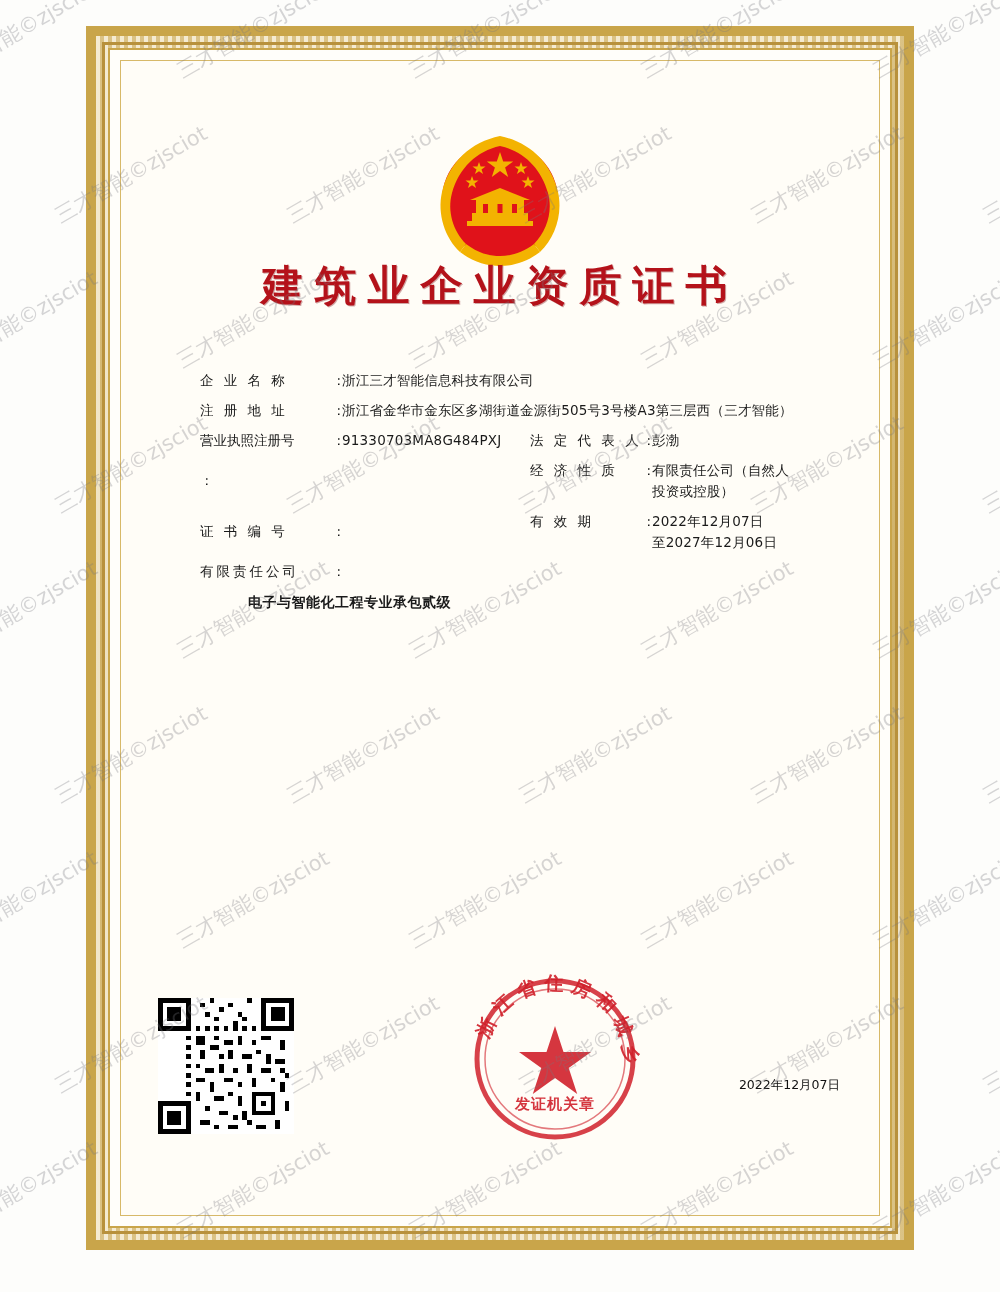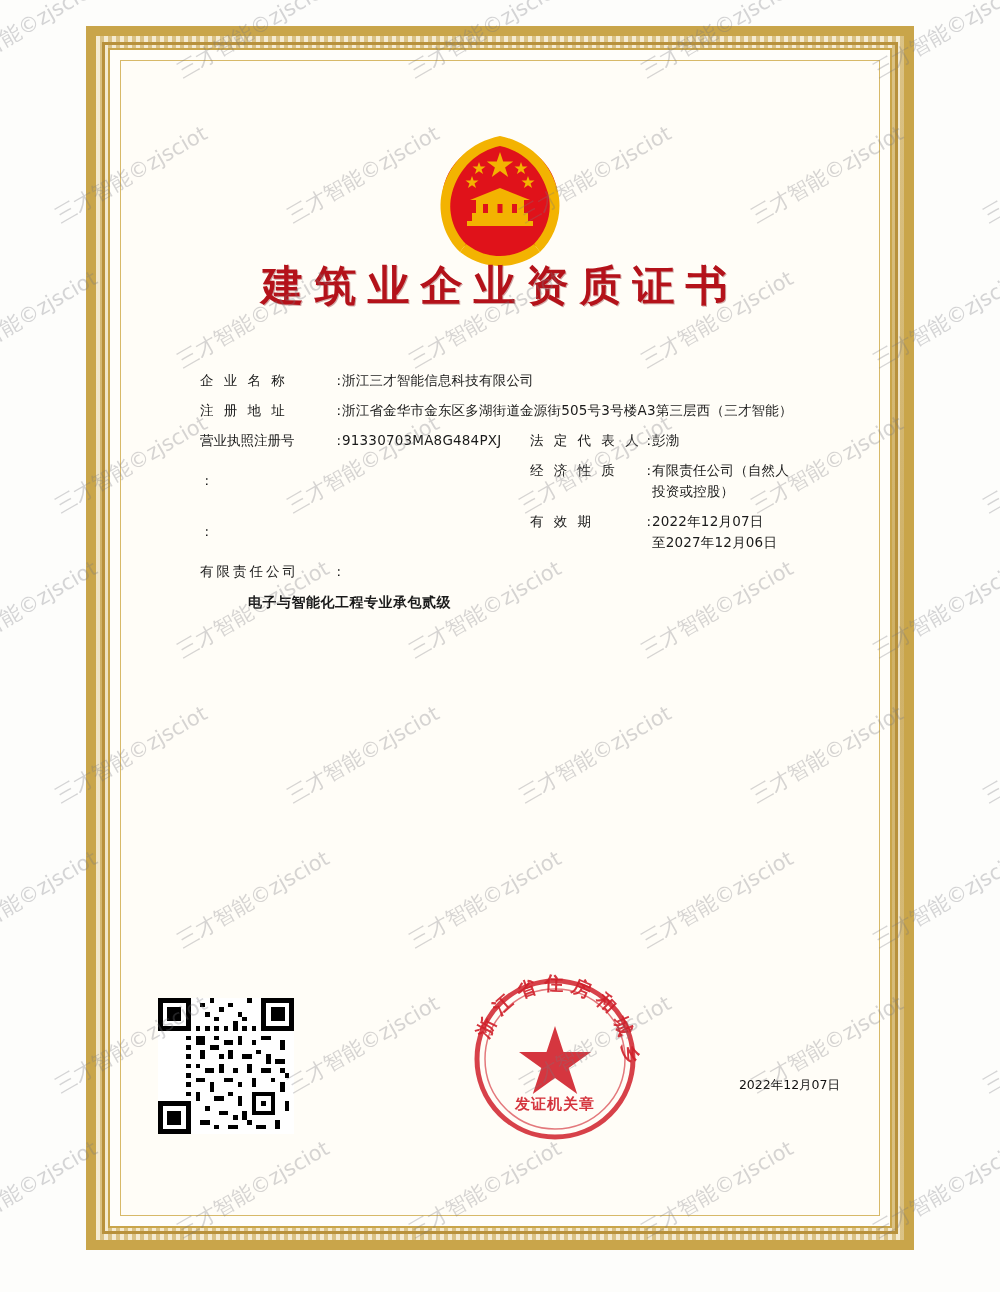--- a/index.html
+++ b/index.html
@@ -282,20 +282,21 @@
         </div>
         <div class="col-r">
           <div class="label">经 济 性 质</div>
           <div class="colon">：</div>
           <div class="value value-narrow">有限责任公司（自然人投资或控股）</div>
         </div>
       </div>
 
       <div class="two-col">
         <div class="col-l">
+          <div class="label">证 书 编 号</div>
           <div class="colon">：</div>
         </div>
         <div class="col-r">
           <div class="label">有 效 期</div>
           <div class="colon">：</div>
           <div class="value value-narrow" style="white-space: pre-line;">2022年12月07日
 至2027年12月06日</div>
         </div>
       </div>
 

